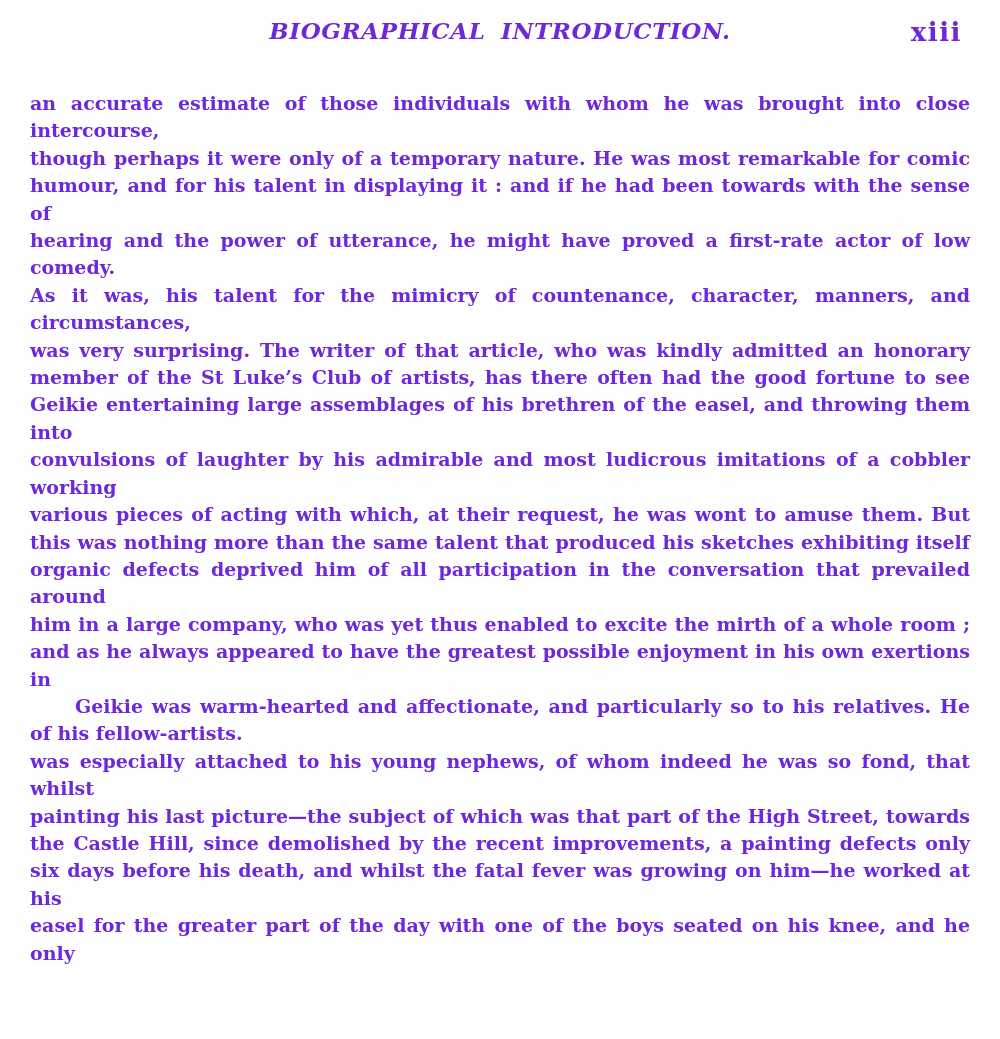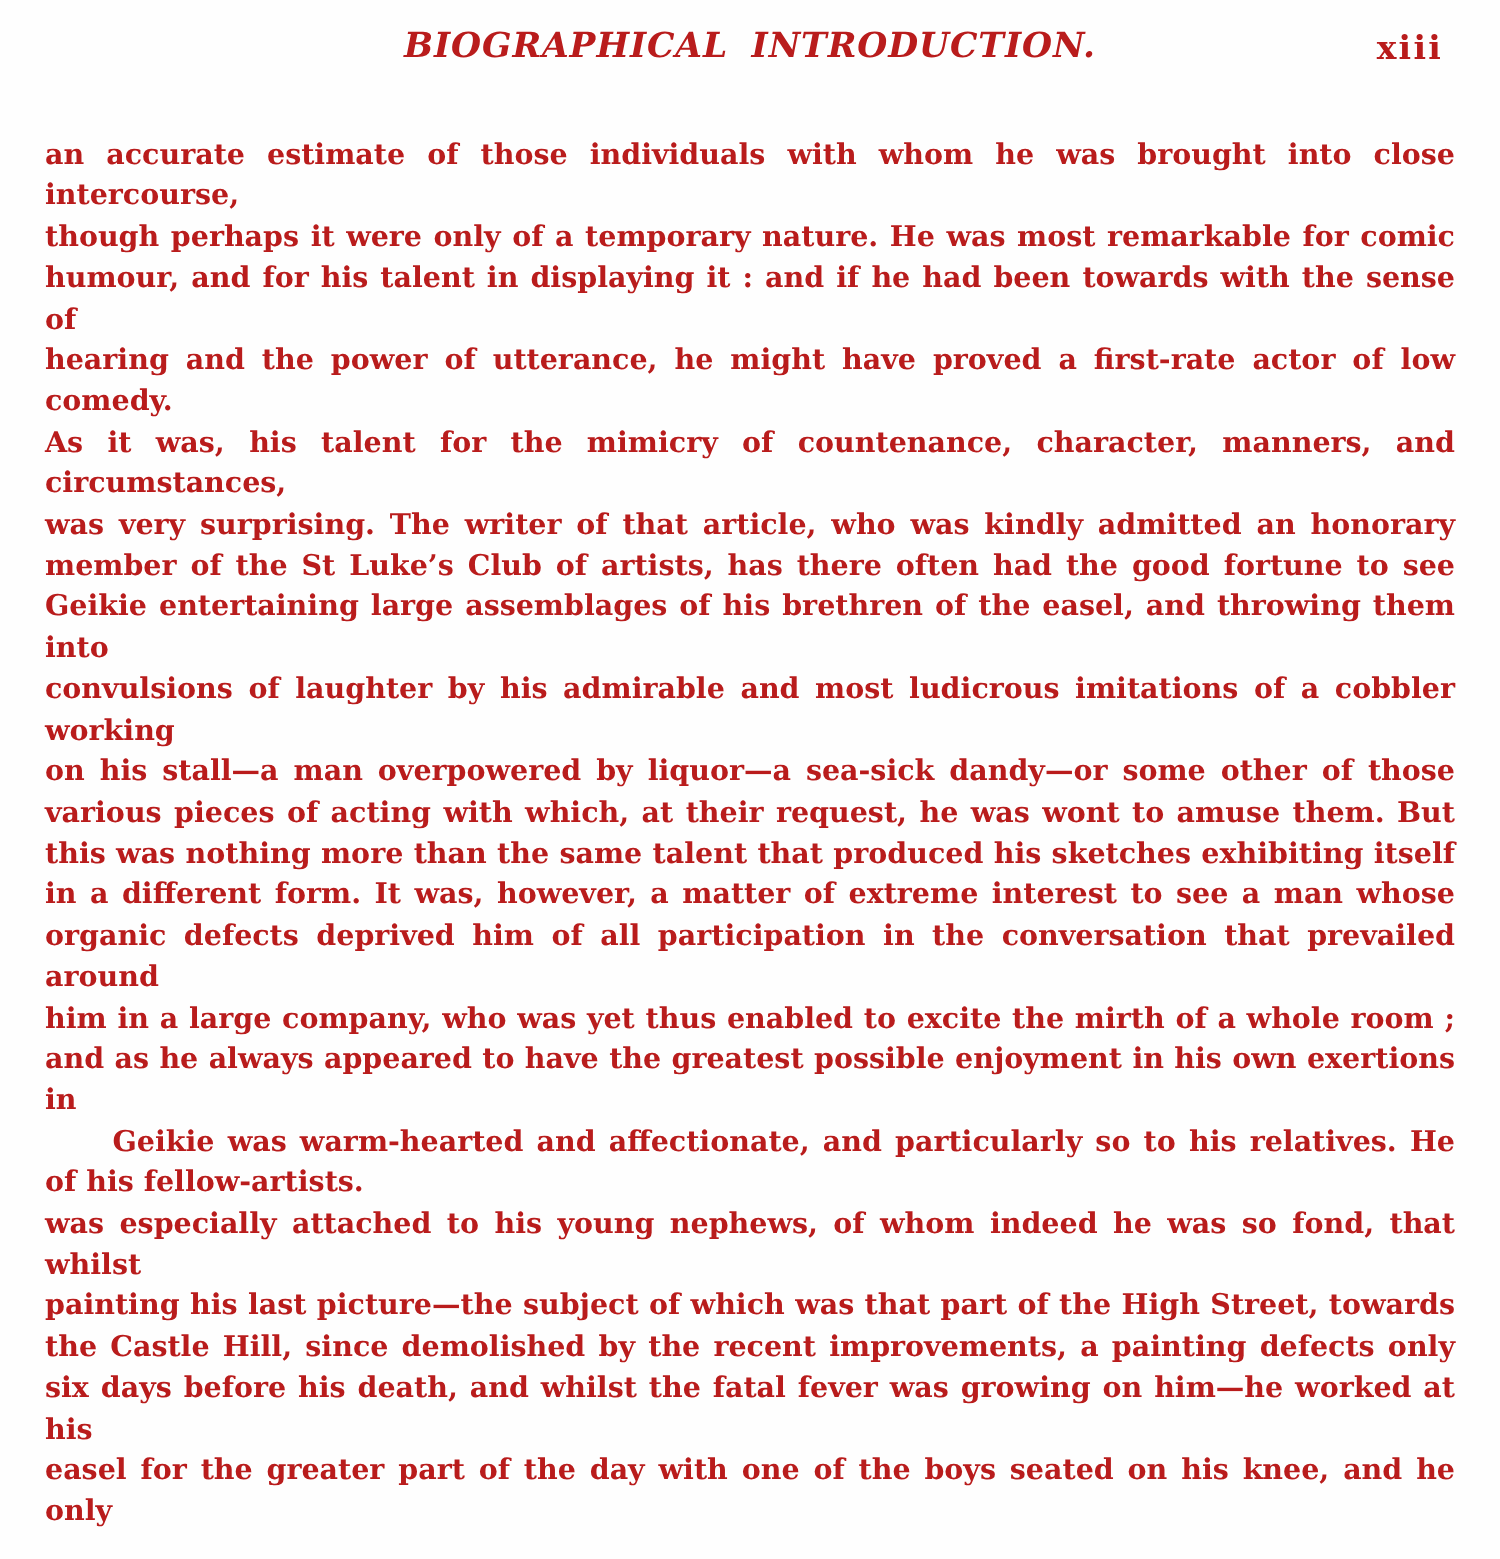--- a/index.html
+++ b/index.html
@@ -26,21 +26,21 @@
     font-size: 23px;
     letter-spacing: 0.6px;
     word-spacing: 7px;
     line-height: 28px;
   }
   .folio {
     position: absolute;
     right: 8px;
     top: 3px;
     font-weight: bold;
-    font-size: 22px;
+    font-size: 26px;
     letter-spacing: 1.5px;
     line-height: 24px;
   }
   .page-body {
     margin: 45px 30px 0 30px;
     width: 940px;
   }
   .line {
     font-size: 19px;
     font-weight: bold;
@@ -52,39 +52,37 @@
   .line.last {
     text-align-last: left;
   }
   .line.indent {
     text-indent: 45px;
   }
 </style>
 </head>
 <body>
 
-<div class="page" style="background: rgb(254, 254, 254); color: #b91c1c;">
+<div class="page" style="background: rgb(254, 254, 254); color: #6d28d9;">
   <div class="running-head">
     <div class="running-title">BIOGRAPHICAL INTRODUCTION.</div>
     <div class="folio">xiii</div>
   </div>
   <main class="page-body">
       <div class="line">an accurate estimate of those individuals with whom he was brought into close intercourse,</div>
       <div class="line">though perhaps it were only of a temporary nature.  He was most remarkable for comic</div>
       <div class="line">humour, and for his talent in displaying it : and if he had been towards with the sense of</div>
       <div class="line">hearing and the power of utterance, he might have proved a first-rate actor of low comedy.</div>
       <div class="line">As it was, his talent for the mimicry of countenance, character, manners, and circumstances,</div>
       <div class="line">was very surprising.  The writer of that article, who was kindly admitted an honorary</div>
       <div class="line">member of the St Luke’s Club of artists, has there often had the good fortune to see</div>
       <div class="line">Geikie entertaining large assemblages of his brethren of the easel, and throwing them into</div>
       <div class="line">convulsions of laughter by his admirable and most ludicrous imitations of a cobbler working</div>
-      <div class="line">on his stall—a man overpowered by liquor—a sea-sick dandy—or some other of those</div>
       <div class="line">various pieces of acting with which, at their request, he was wont to amuse them.  But</div>
       <div class="line">this was nothing more than the same talent that produced his sketches exhibiting itself</div>
-      <div class="line">in a different form.  It was, however, a matter of extreme interest to see a man whose</div>
       <div class="line">organic defects deprived him of all participation in the conversation that prevailed around</div>
       <div class="line">him in a large company, who was yet thus enabled to excite the mirth of a whole room ;</div>
       <div class="line">and as he always appeared to have the greatest possible enjoyment in his own exertions in</div>
       <div class="line indent">Geikie was warm-hearted and affectionate, and particularly so to his relatives.  He</div>
       <div class="line last">of his fellow-artists.</div>
       <div class="line">was especially attached to his young nephews, of whom indeed he was so fond, that whilst</div>
       <div class="line">painting his last picture—the subject of which was that part of the High Street, towards</div>
       <div class="line">the Castle Hill, since demolished by the recent improvements, a painting defects only</div>
       <div class="line">six days before his death, and whilst the fatal fever was growing on him—he worked at his</div>
       <div class="line">easel for the greater part of the day with one of the boys seated on his knee, and he only</div>

